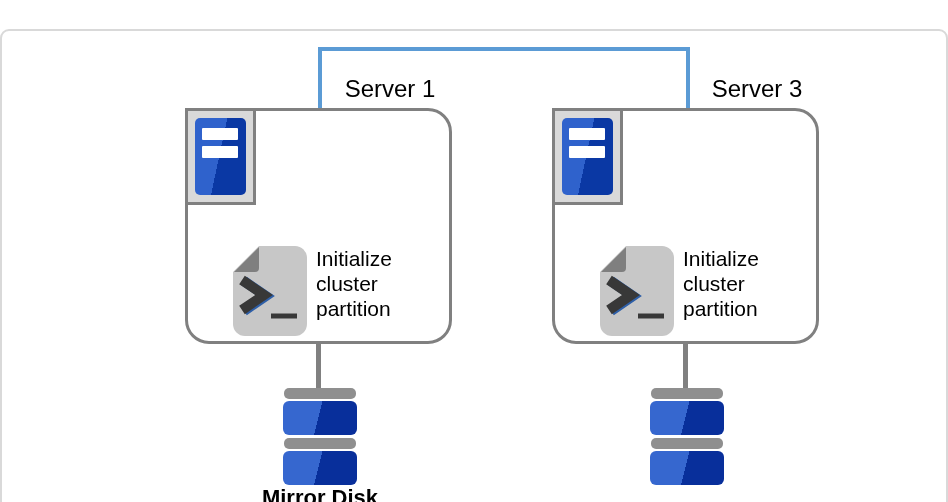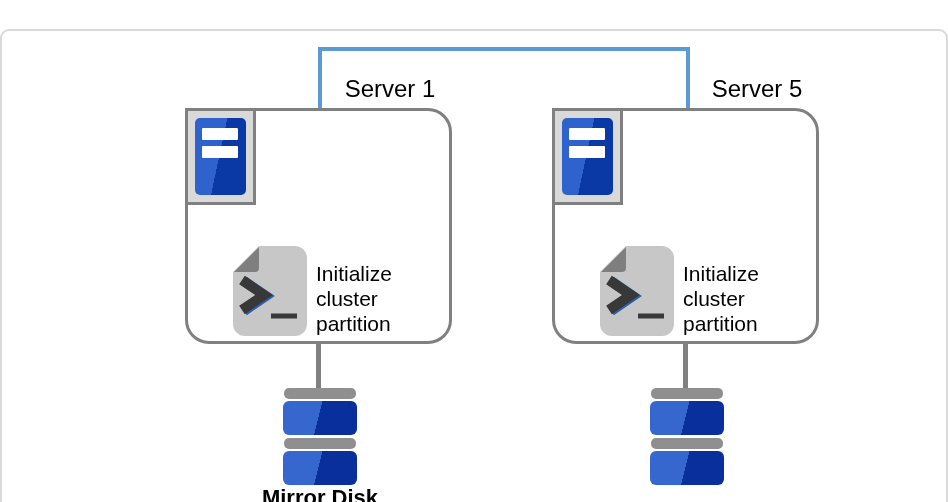--- a/index.html
+++ b/index.html
@@ -57,21 +57,21 @@
   .host-icon .slot {
     position:absolute; left:7px; width:36px; height:12px;
     background:#ffffff; border-radius:1px;
   }
   .host-icon .slot.s-a { top:10px; }
   .host-icon .slot.s-b { top:28px; }
 
   
   .task-row {
     position:absolute; left:48px; top:138px;
-    display:flex; align-items:flex-end; gap:9px; height:90px;
+    display:flex; align-items:flex-start; gap:9px; height:90px;
   }
   .task-text {
     width:100px; font-size:21px; line-height:25px;
   }
 
   
   .drop-line {
     position:absolute; left:131px; top:236px;
     width:5px; height:46px;
     background:var(--box-border-gray,#808080);
@@ -132,21 +132,21 @@
       <div class="d-bar"></div>
       <div class="d-platter"></div>
       <div class="d-bar"></div>
       <div class="d-platter"></div>
     </div>
 
     <div class="disk-label">Mirror Disk</div>
   </div>
 
   <div class="server-group s2">
-    <div class="server-label">Server 5</div>
+    <div class="server-label">Server 3</div>
 
     <div class="server-box"></div>
 
     <div class="host-frame">
       <div class="host-icon">
         <div class="slot s-a"></div>
         <div class="slot s-b"></div>
       </div>
     </div>
 

